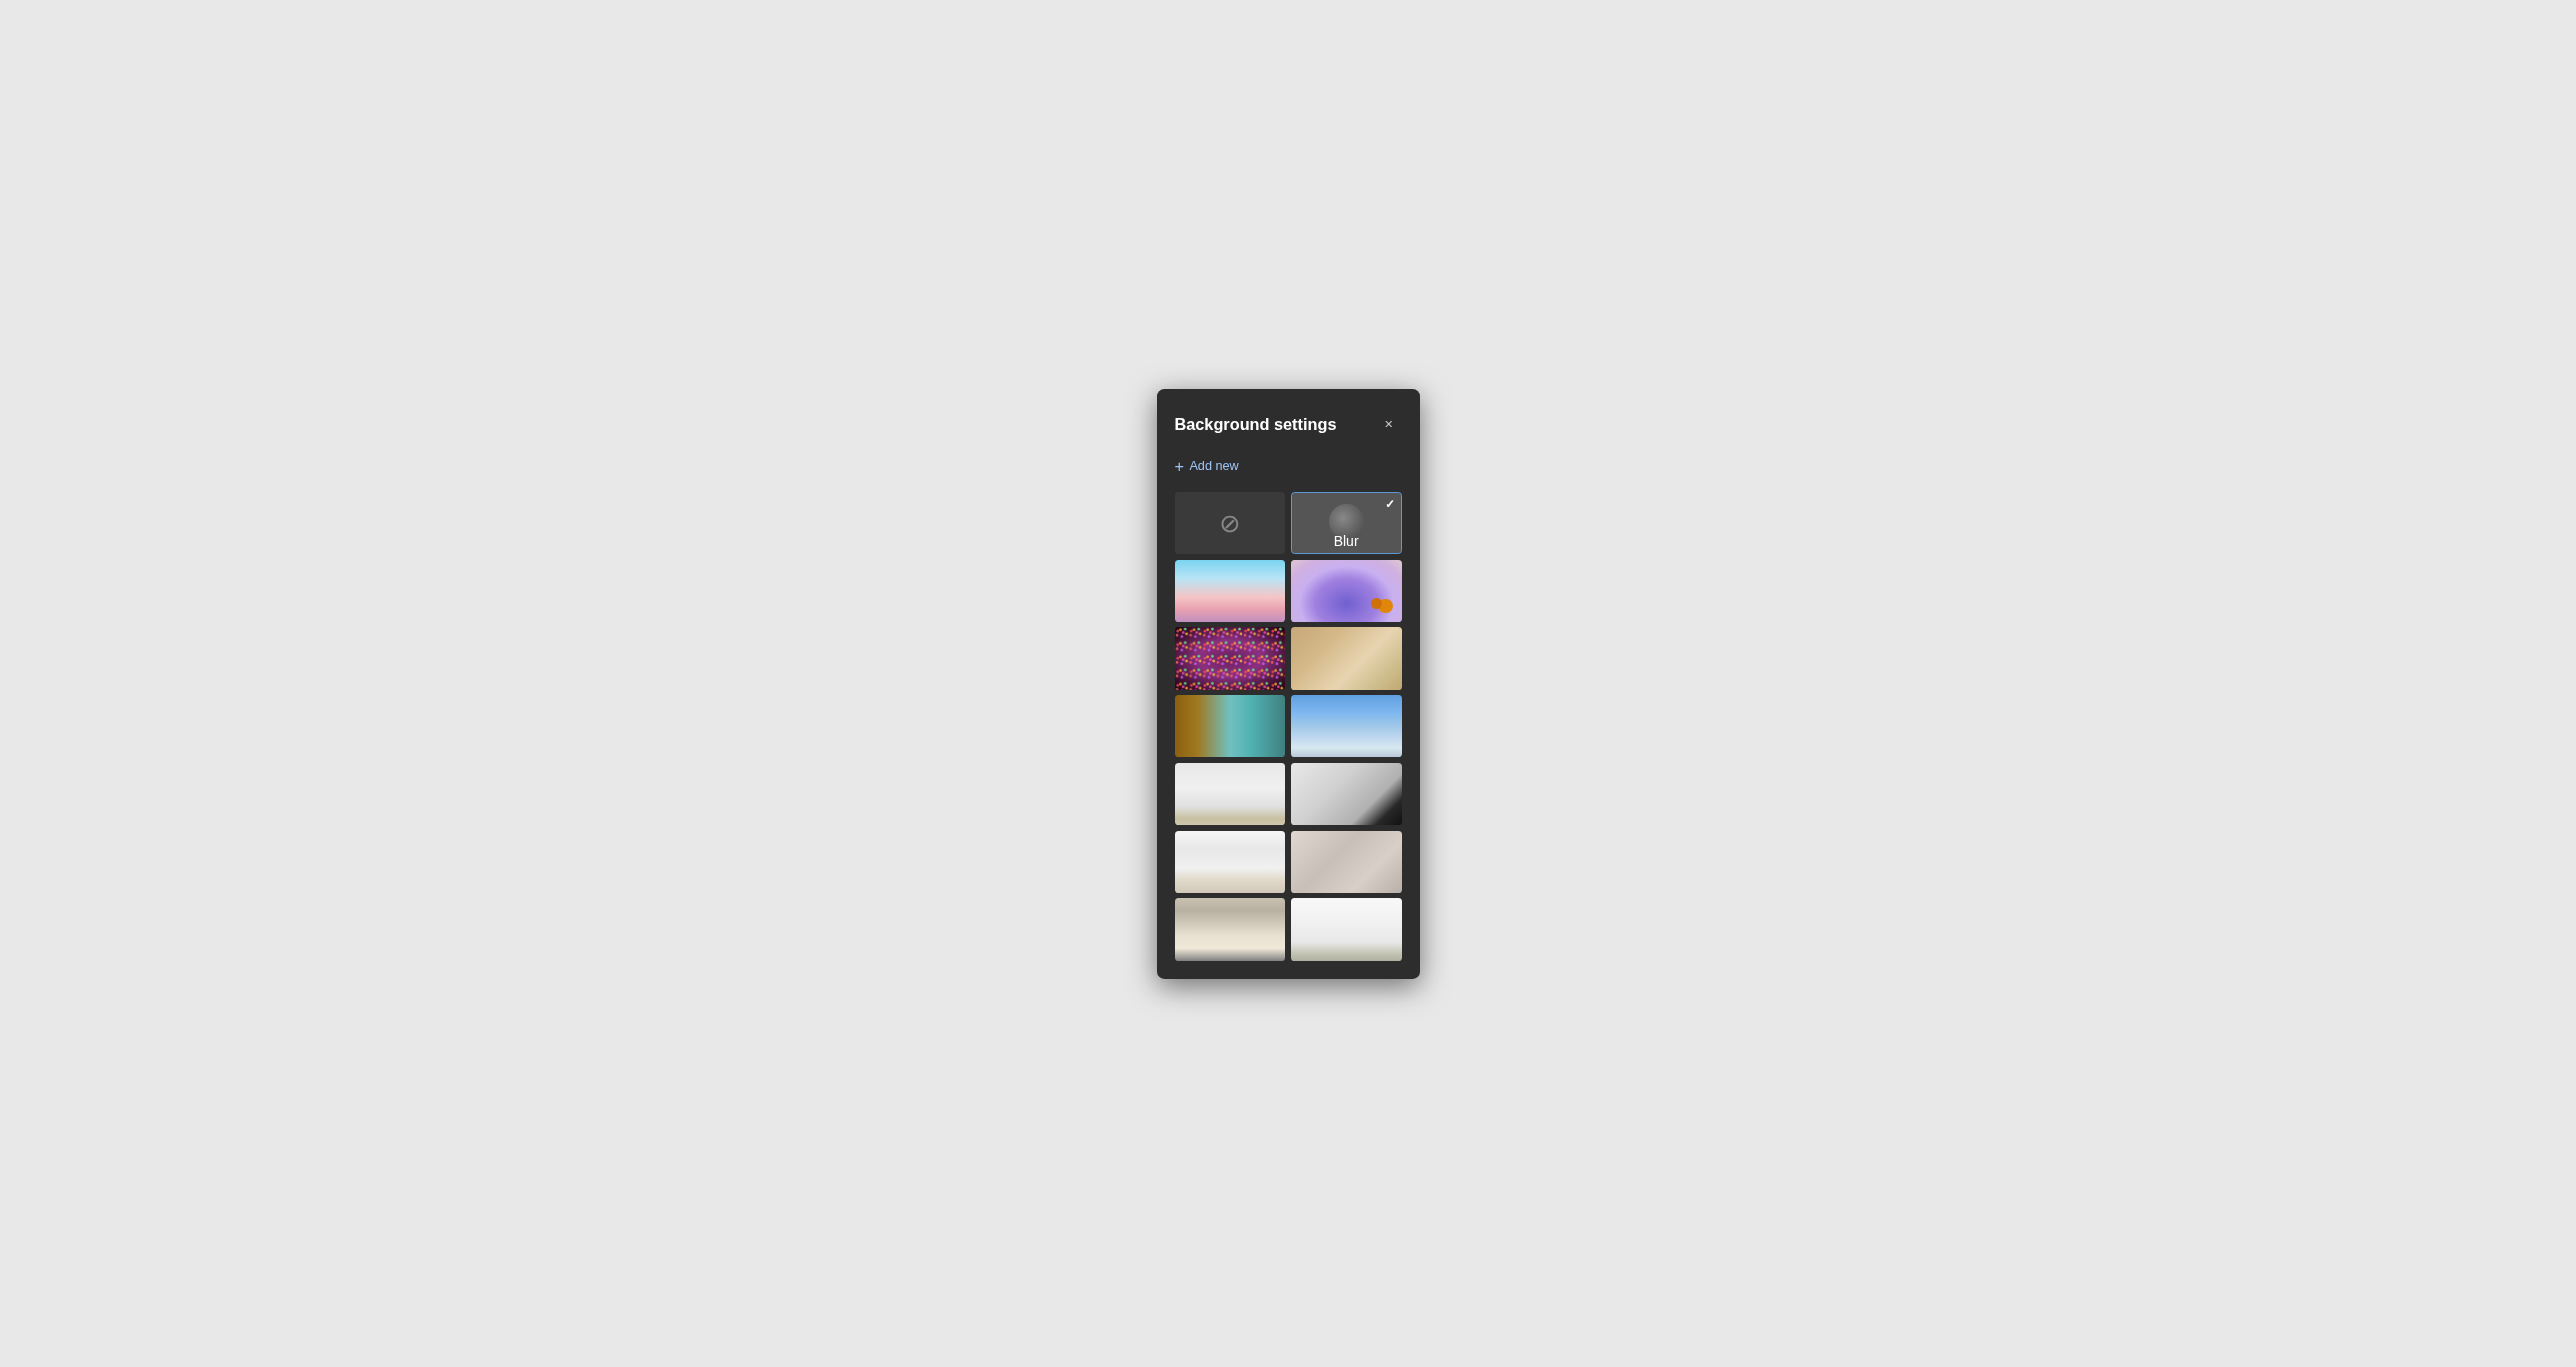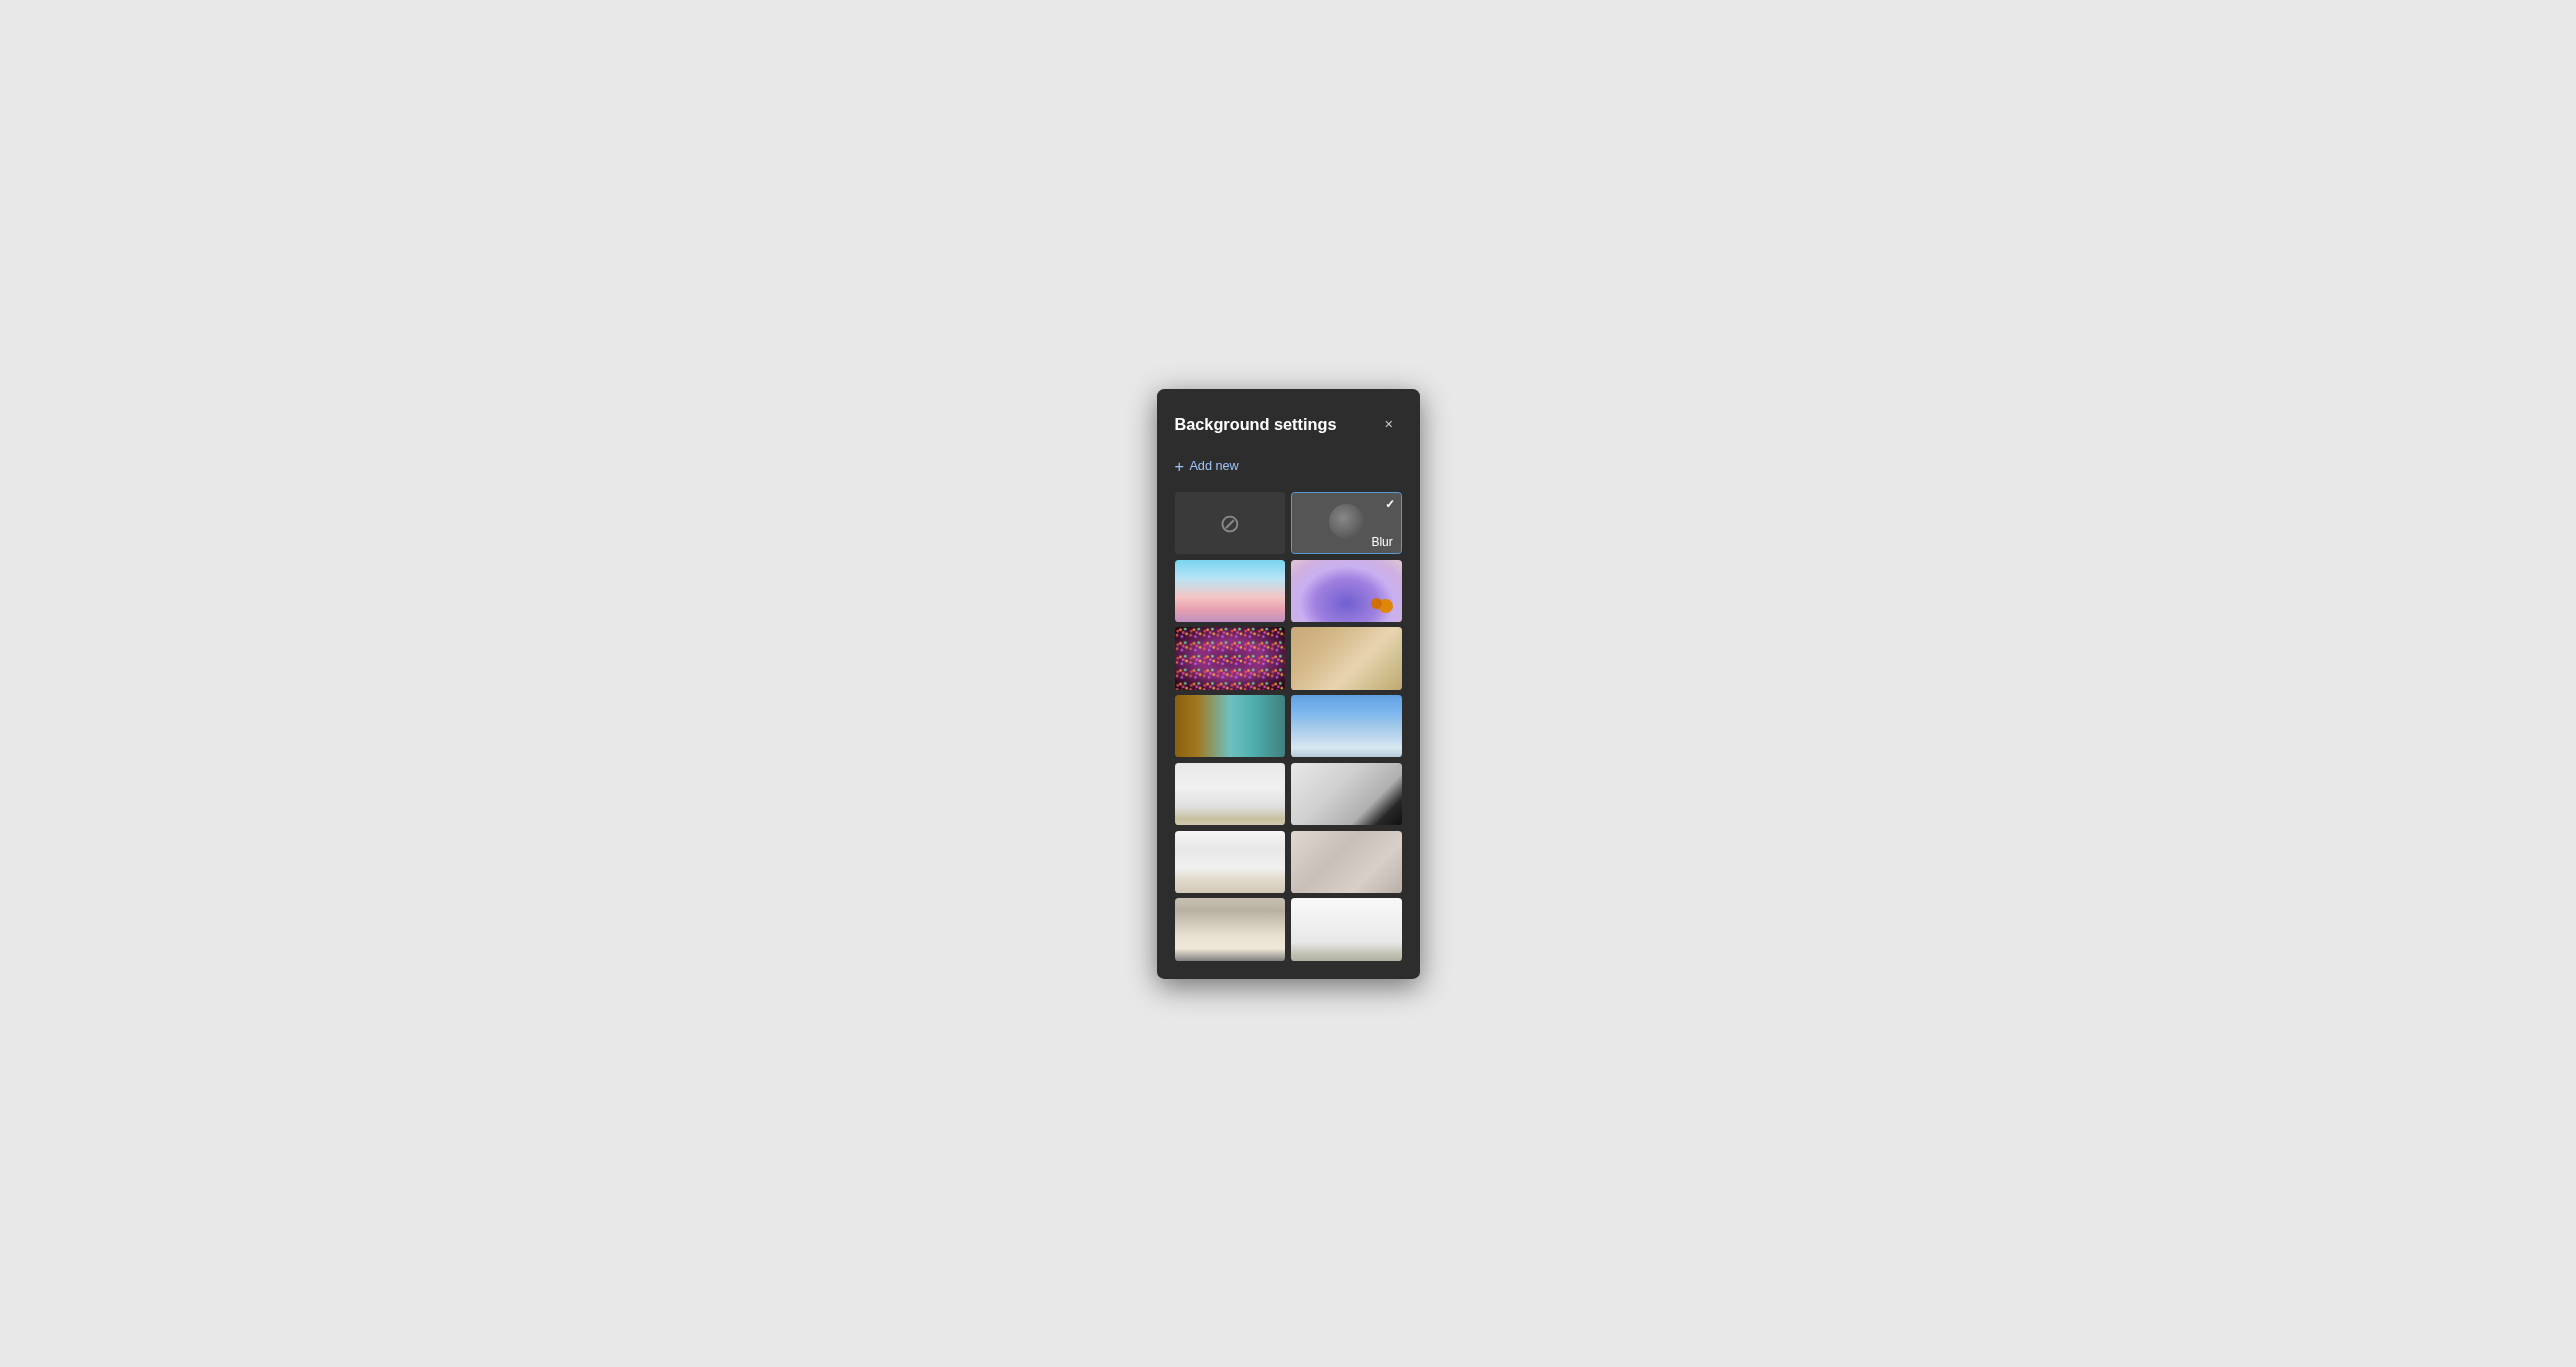--- a/index.html
+++ b/index.html
@@ -137,26 +137,25 @@
     .blur-circle {
       width: 35px;
       height: 35px;
       border-radius: 50%;
       background: radial-gradient(circle at 40% 40%, #888, #444);
       margin-bottom: 3.6px;
     }
 
     .blur-label {
       color: #ffffff;
-      font-size: 12px;
+      font-size: 14px;
       position: absolute;
       bottom: 4.5px;
       left: 50%;
       transform: translateX(-50%);
-      margin-left: 36px;
     }
 
     .check-mark {
       position: absolute;
       top: 3.6px;
       right: 5.4px;
       color: #ffffff;
       font-size: 11.8px;
       font-weight: bold;
     }

